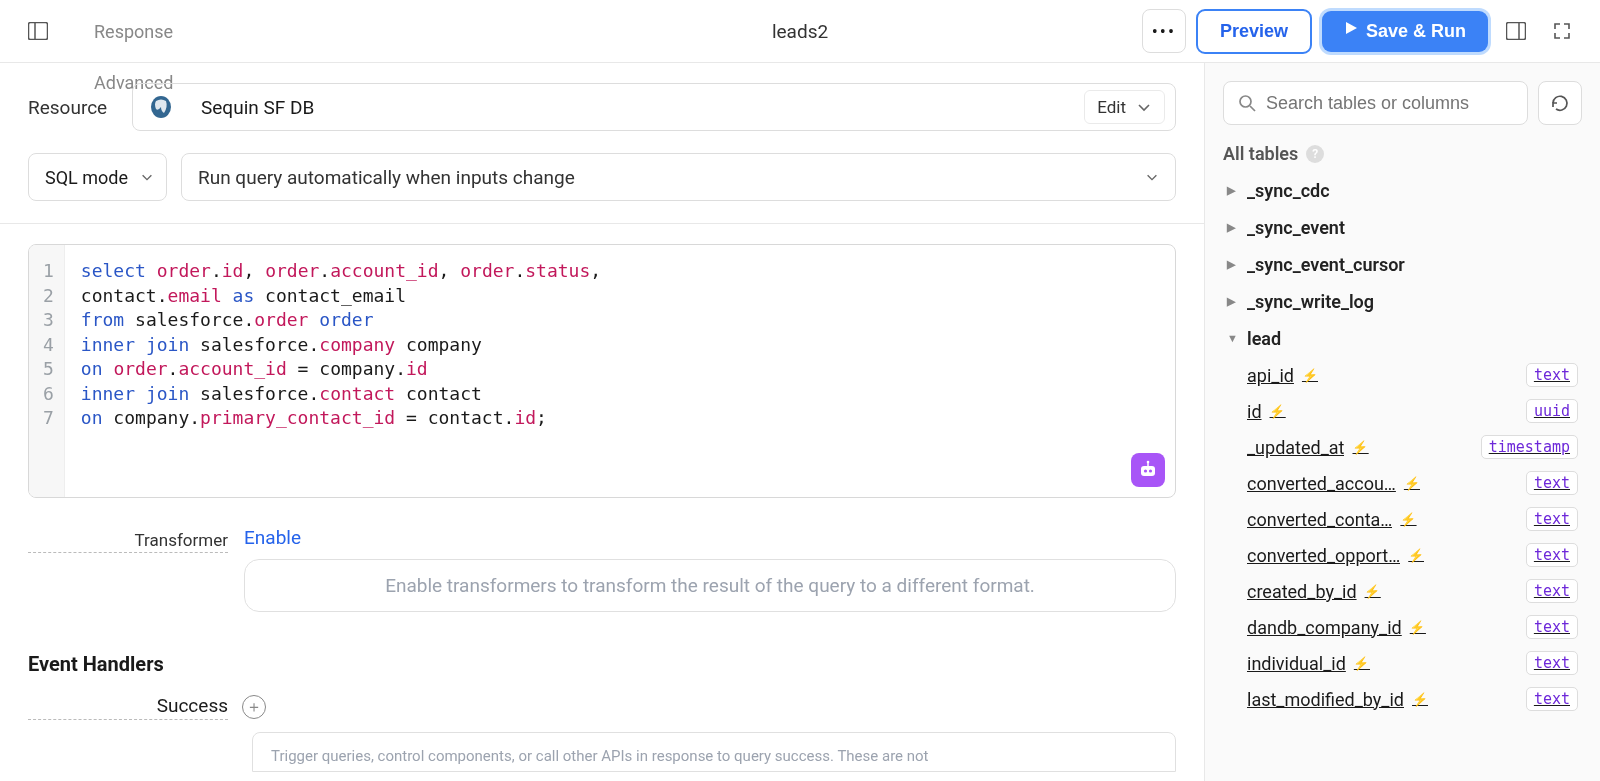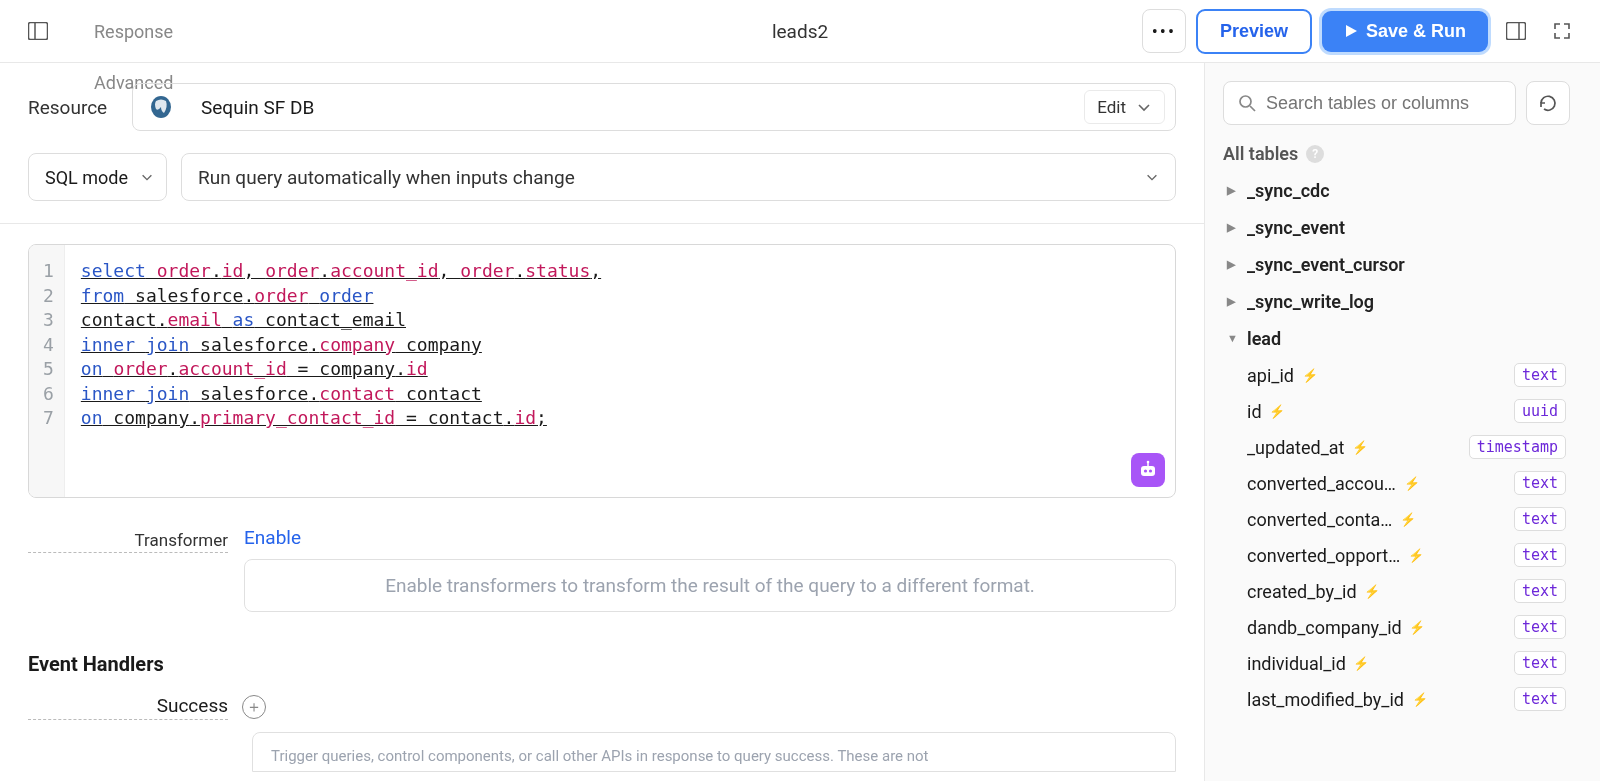--- a/index.html
+++ b/index.html
@@ -65,33 +65,33 @@
 .run-btn {
   padding: 10px 22px;
   background: #3b82f6;
   color: #fff;
   border-radius: 9px;
   font-weight: 600;
   font-size: 18px;
   border: none;
   cursor: pointer;
   box-shadow: 0 0 0 3px #bfdbfe;
-  display:flex; align-items:center; gap:8px;
+  display:flex; align-items:flex-start; gap:8px;
 }
 .main { display: flex; height: calc(100% - 63px); }
 .left {
   flex: 1;
   overflow-y: auto;
   padding: 20px 28px;
 }
 .right {
   width: 396px;
   border-left: 1px solid #e8e8e8;
   background: #fafafa;
-  padding: 18px 30px 0 18px;
+  padding: 18px 18px 0 18px;
   display: flex;
   flex-direction: column;
 }
 .row { display: flex; align-items: center; gap: 14px; margin-bottom: 22px; }
 .row-label { font-size: 19px; color: #333; min-width: 90px; }
 .resource-select {
   flex: 1;
   border: 1px solid #ddd;
   border-radius: 8px;
   height: 48px;
@@ -133,34 +133,34 @@
 }
 .gutter {
   background: #f7f7f7;
   border-right: 1px solid #eee;
   padding: 14px 10px 14px 14px;
   text-align: right;
   color: #9aa0a6;
   line-height: 24.5px;
   user-select: none;
 }
-.code { padding: 14px 16px; line-height: 24.5px; text-decoration: underline; }
+.code { padding: 14px 16px; line-height: 24.5px; }
 .kw { color: #2a56c6; }
 .attr { color: #c2185b; }
 .num, .punc { color: #1a1a1a; }
 .ai-badge {
   position:absolute; bottom:10px; right:10px;
   width:34px; height:34px; background:#a855f7; border-radius:8px;
   display:flex; align-items:center; justify-content:center;
 }
 .section-row { display:flex; gap:16px; align-items:flex-start; margin-top: 28px; }
 .section-label { width: 200px; text-align:right; font-size:17px; color:#333; border-bottom:1px dashed #bbb; padding-bottom:2px; align-self:flex-start; margin-top:4px;}
 .enable-link { color:#2563eb; font-size:19px; cursor:pointer; }
 .placeholder-box {
-  border:1px solid #e0e0e0; border-radius:8px; padding:14px 18px;
+  border:1px solid #e0e0e0; border-radius:15px; padding:14px 18px;
   color:#9ca3af; font-size:19px; text-align:center; flex:1;
 }
 .eh-header { font-size:20px; font-weight:700; margin: 40px 0 18px; }
 .success-row { display:flex; align-items:center; gap:14px; }
 .success-label { width:200px; text-align:right; font-size:19px; border-bottom:1px dashed #bbb; padding-bottom:2px;}
 .plus-circle { width:24px; height:24px; border-radius:50%; border:1.5px solid #888; display:flex; align-items:center; justify-content:center; color:#888; cursor:pointer; font-size:16px;}
 .success-ph {
   margin-top:12px;
   border:1px solid #e0e0e0; border-radius:8px 8px 0 0; padding:14px 18px 0;
   color:#9ca3af; font-size:15px; margin-left: 224px;
@@ -176,21 +176,21 @@
 .search-box input {
   border:none; outline:none; flex:1; font-size:18px; background:transparent;
 }
 .refresh-btn { width:44px; height:44px; border:1px solid #ddd; border-radius:8px; display:flex; align-items:center; justify-content:center; cursor:pointer; background:#fff; }
 .all-tables { font-size:18px; font-weight:600; color:#555; display:flex; align-items:center; gap:8px; margin-bottom:8px;}
 .help-dot { width:18px; height:18px; border-radius:50%; background:#ddd; color:#fff; font-size:12px; display:flex; align-items:center; justify-content:center;}
 .tree { overflow-y:auto; flex:1;}
 .tree-item { display:flex; align-items:center; padding:8px 4px; font-size:18px; cursor:pointer; gap:8px;}
 .tree-item.table { font-weight:600; color:#222; }
 .caret { width:12px; color:#888; font-size:11px; }
-.col-item { display:flex; align-items:center; padding:6px 4px 6px 24px; font-size:18px; gap:8px; justify-content:space-between;}
+.col-item { display:flex; align-items:center; padding:6px 4px 6px 24px; font-size:18px; gap:8px; justify-content:space-between;text-decoration:underline;}
 .col-left { display:flex; align-items:center; gap:8px; overflow:hidden;}
 .col-name { white-space:nowrap; overflow:hidden; text-overflow:ellipsis; max-width:200px;}
 .lightning { color:#888; font-size:13px;}
 .type-badge {
   font-family: ui-monospace, Menlo, monospace;
   font-size:15px; border:1px solid #ddd; border-radius:5px;
   padding:2px 7px; color:#6d28d9; background:#fff;
 }
 svg { display:block; }
 </style>
@@ -276,22 +276,22 @@
           <div>1</div>
           <div>2</div>
           <div>3</div>
           <div>4</div>
           <div>5</div>
           <div>6</div>
           <div>7</div>
         </div>
       <div class="code" id="code">
           <div><span class="kw">select</span><span class="attr"> order</span><span class="punc">.</span><span class="attr">id</span><span class="punc">, </span><span class="attr">order</span><span class="punc">.</span><span class="attr">account_id</span><span class="punc">, </span><span class="attr">order</span><span class="punc">.</span><span class="attr">status</span><span class="punc">,</span></div>
+          <div><span class="punc">contact</span><span class="punc">.</span><span class="attr">email</span><span class="punc"> </span><span class="kw">as</span><span class="punc"> contact_email</span></div>
           <div><span class="kw">from</span><span class="punc"> salesforce</span><span class="punc">.</span><span class="attr">order</span><span class="punc"> </span><span class="kw">order</span></div>
-          <div><span class="punc">contact</span><span class="punc">.</span><span class="attr">email</span><span class="punc"> </span><span class="kw">as</span><span class="punc"> contact_email</span></div>
           <div><span class="kw">inner</span><span class="punc"> </span><span class="kw">join</span><span class="punc"> salesforce</span><span class="punc">.</span><span class="attr">company</span><span class="punc"> company</span></div>
           <div><span class="kw">on</span><span class="punc"> </span><span class="attr">order</span><span class="punc">.</span><span class="attr">account_id</span><span class="punc"> = company</span><span class="punc">.</span><span class="attr">id</span></div>
           <div><span class="kw">inner</span><span class="punc"> </span><span class="kw">join</span><span class="punc"> salesforce</span><span class="punc">.</span><span class="attr">contact</span><span class="punc"> contact</span></div>
           <div><span class="kw">on</span><span class="punc"> company</span><span class="punc">.</span><span class="attr">primary_contact_id</span><span class="punc"> = contact</span><span class="punc">.</span><span class="attr">id</span><span class="punc">;</span></div>
         </div>
       <div class="ai-badge">
         <svg width="20" height="20" viewBox="0 0 20 20">
             <rect x="3" y="6" width="14" height="10" rx="3" fill="#fff"></rect>
             <circle cx="7.5" cy="11" r="1.6" fill="#a855f7"></circle>
             <circle cx="12.5" cy="11" r="1.6" fill="#a855f7"></circle>

